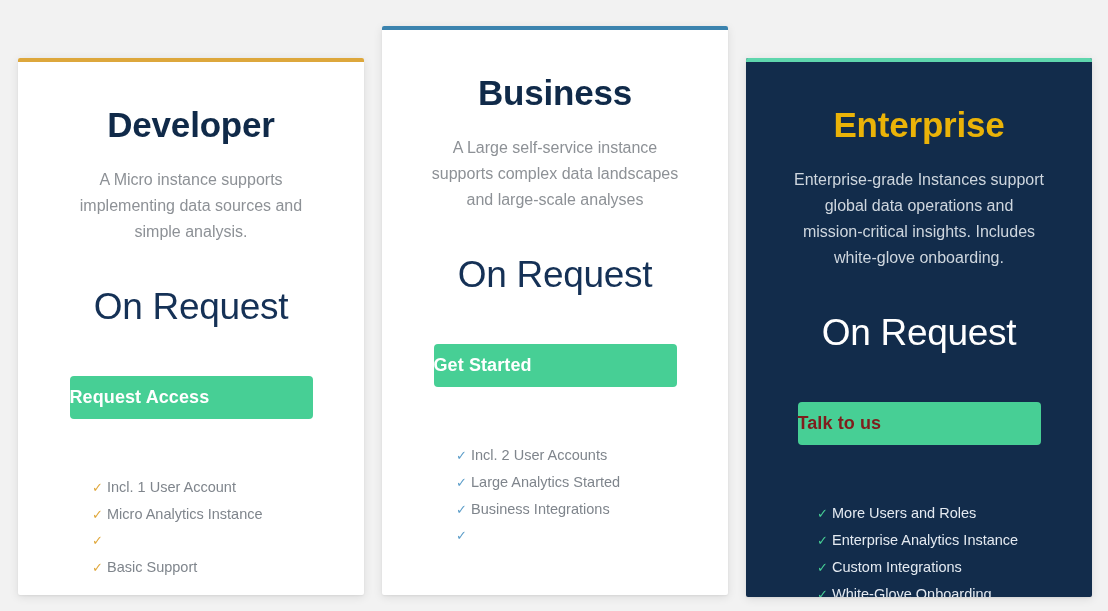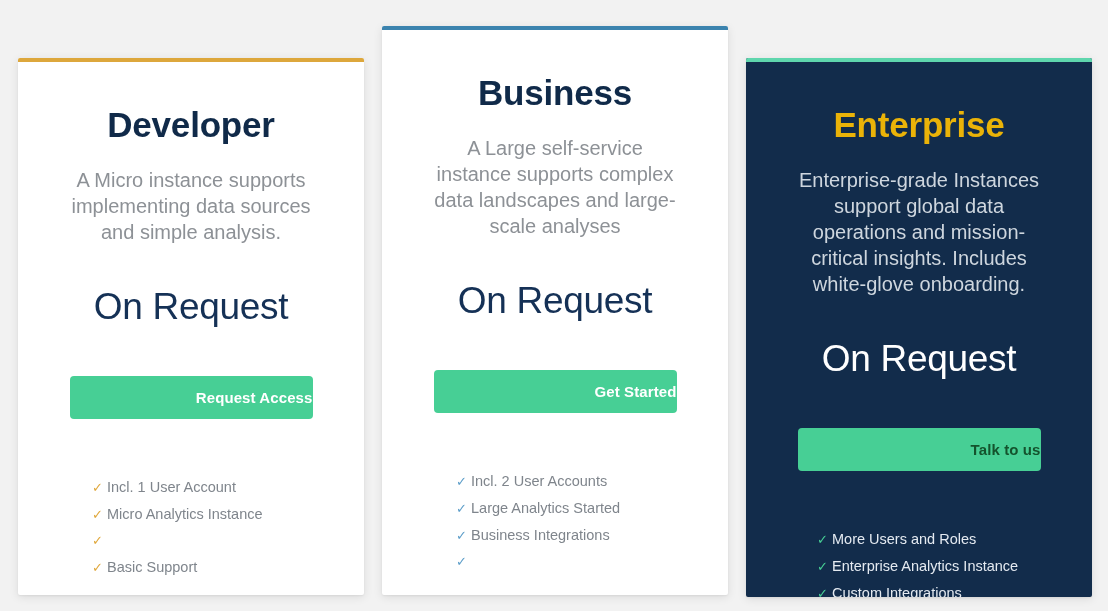--- a/index.html
+++ b/index.html
@@ -72,21 +72,21 @@
     color: #102a49;
     letter-spacing: -0.2px;
     margin-top: 48px;
     text-align: center;
     line-height: 1.1;
   }
   .card-enterprise .plan-name { color: #eab308; }
 
   .plan-desc {
     margin-top: 22px;
-    font-size: 20px;
+    font-size: 16px;
     line-height: 26px;
     color: #8d9196;
     text-align: center;
     max-width: 250px;
   }
   .card-enterprise .plan-desc { color: #ced6de; max-width: 252px; text-align: center; }
 
   .plan-price {
     margin-top: 42px;
     font-size: 37px;
@@ -102,27 +102,27 @@
     display: block;
     margin-top: 49px;
     width: 243px;
     height: 43px;
     line-height: 43px;
     border: none;
     border-radius: 4px;
     background: #47cf95;
     color: #ffffff;
     font-family: "Liberation Sans", sans-serif;
-    font-size: 15px;
+    font-size: 18px;
     font-weight: 700;
-    text-align: right;
+    text-align: left;
     cursor: pointer;
     letter-spacing: 0.1px;
   }
-  .card-enterprise .plan-cta { color: #14532d; }
+  .card-enterprise .plan-cta { color: #7f1d1d; }
 
   
   .feature-list {
     list-style: none;
     margin-top: 55px;
     width: 100%;
     padding-left: 50px;
     align-self: flex-start;
   }
   .card-enterprise .feature-list { padding-left: 47px; }

